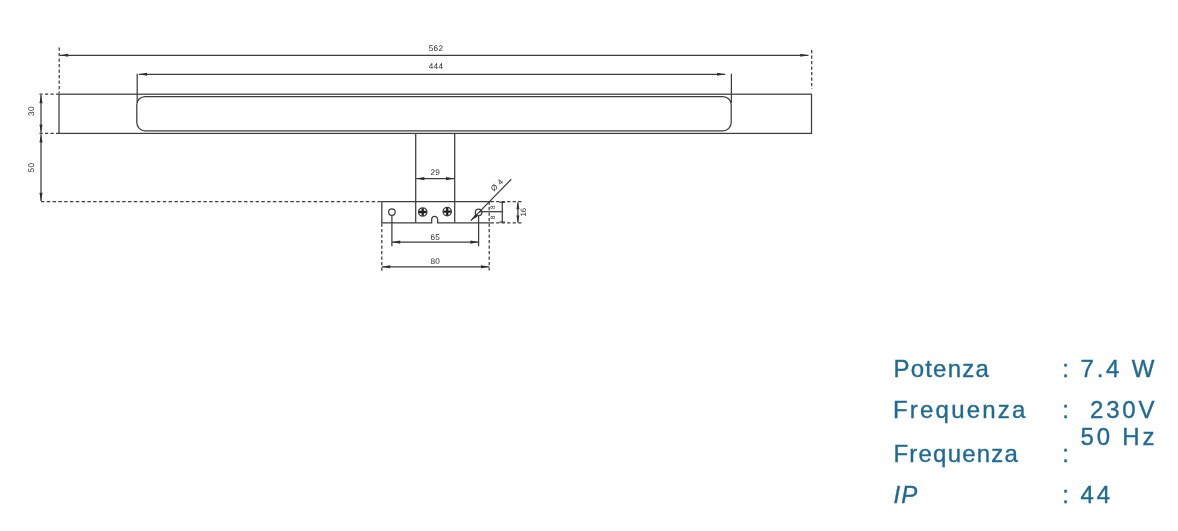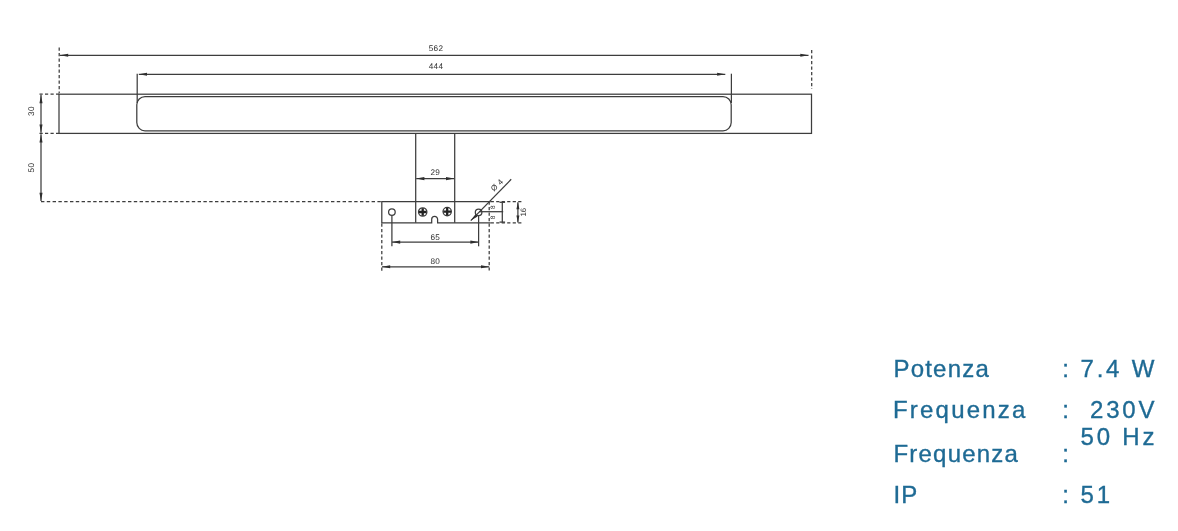--- a/index.html
+++ b/index.html
@@ -142,16 +142,16 @@
 <div class="spec" style="left:893px;top:398.4px;letter-spacing:2.2px;">Frequenza</div>
 
 <div class="spec" style="left:1062.3px;top:398.4px;">:</div>
 <div class="spec val" style="left:1090px;top:398.4px;">230V</div>
 
 <div class="spec" style="left:893.5px;top:441.5px;">Frequenza</div>
 
 <div class="spec" style="left:1062.3px;top:441.5px;">:</div>
 <div class="spec val" style="left:1080.5px;top:425px;">50 Hz</div>
 
-<div class="spec" style="left:893.5px;top:483.4px;">IP</div>
+<div class="spec" style="left:893.5px;top:483.4px;font-style:italic;">IP</div>
 
 <div class="spec" style="left:1062.3px;top:483.4px;">:</div>
-<div class="spec val" style="left:1080.5px;top:483.4px;">51</div>
+<div class="spec val" style="left:1080.5px;top:483.4px;">44</div>
 
 </body></html>

